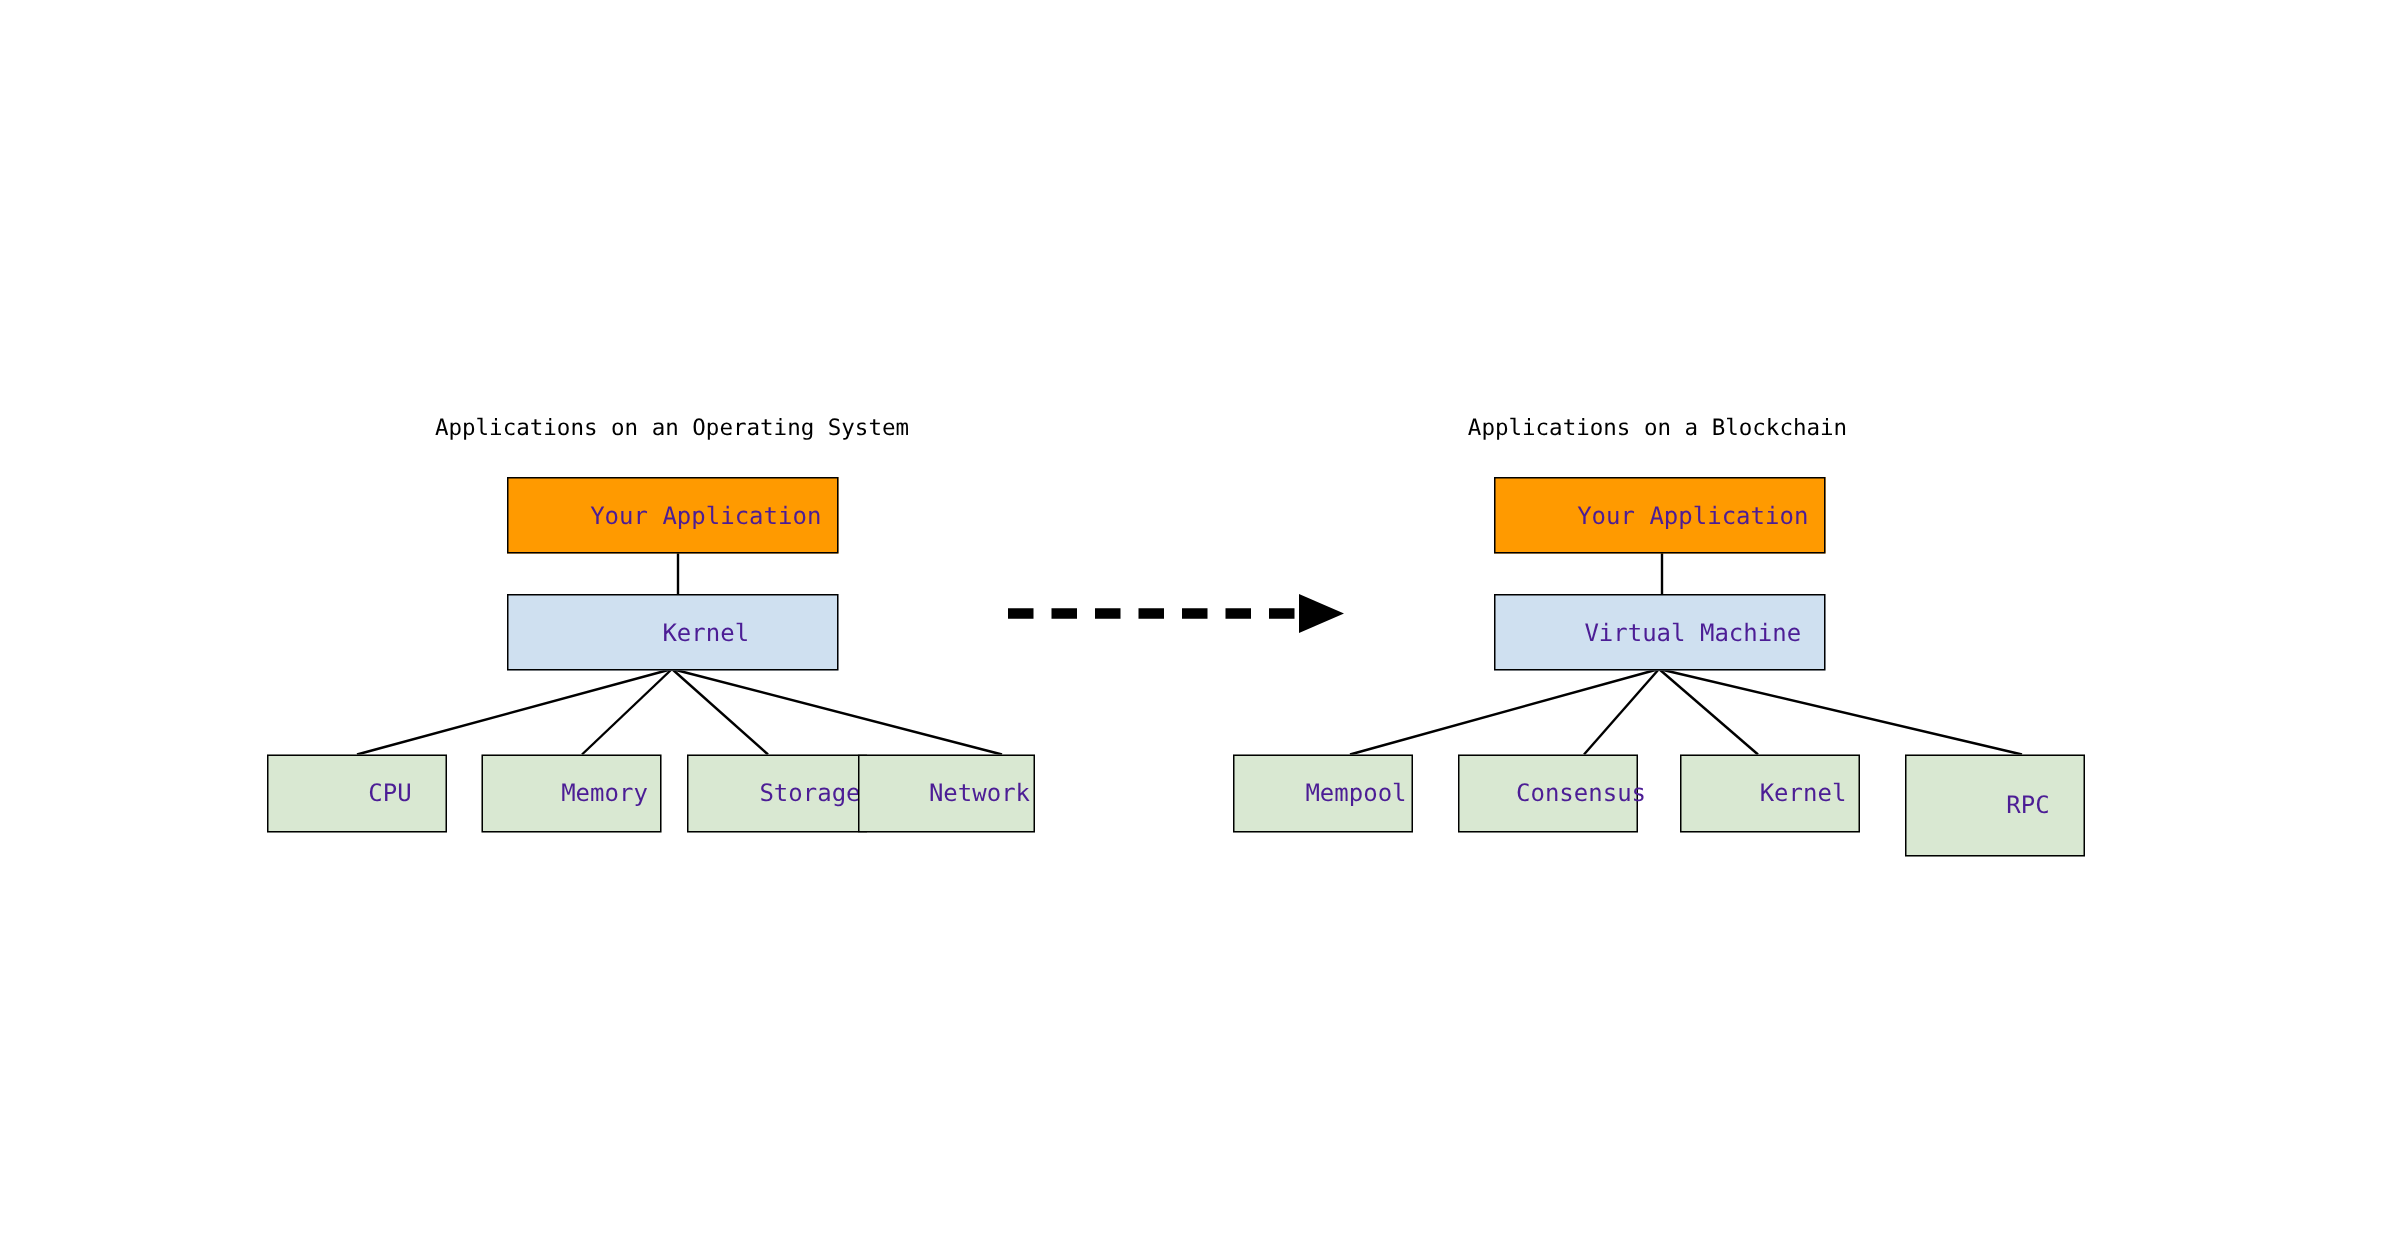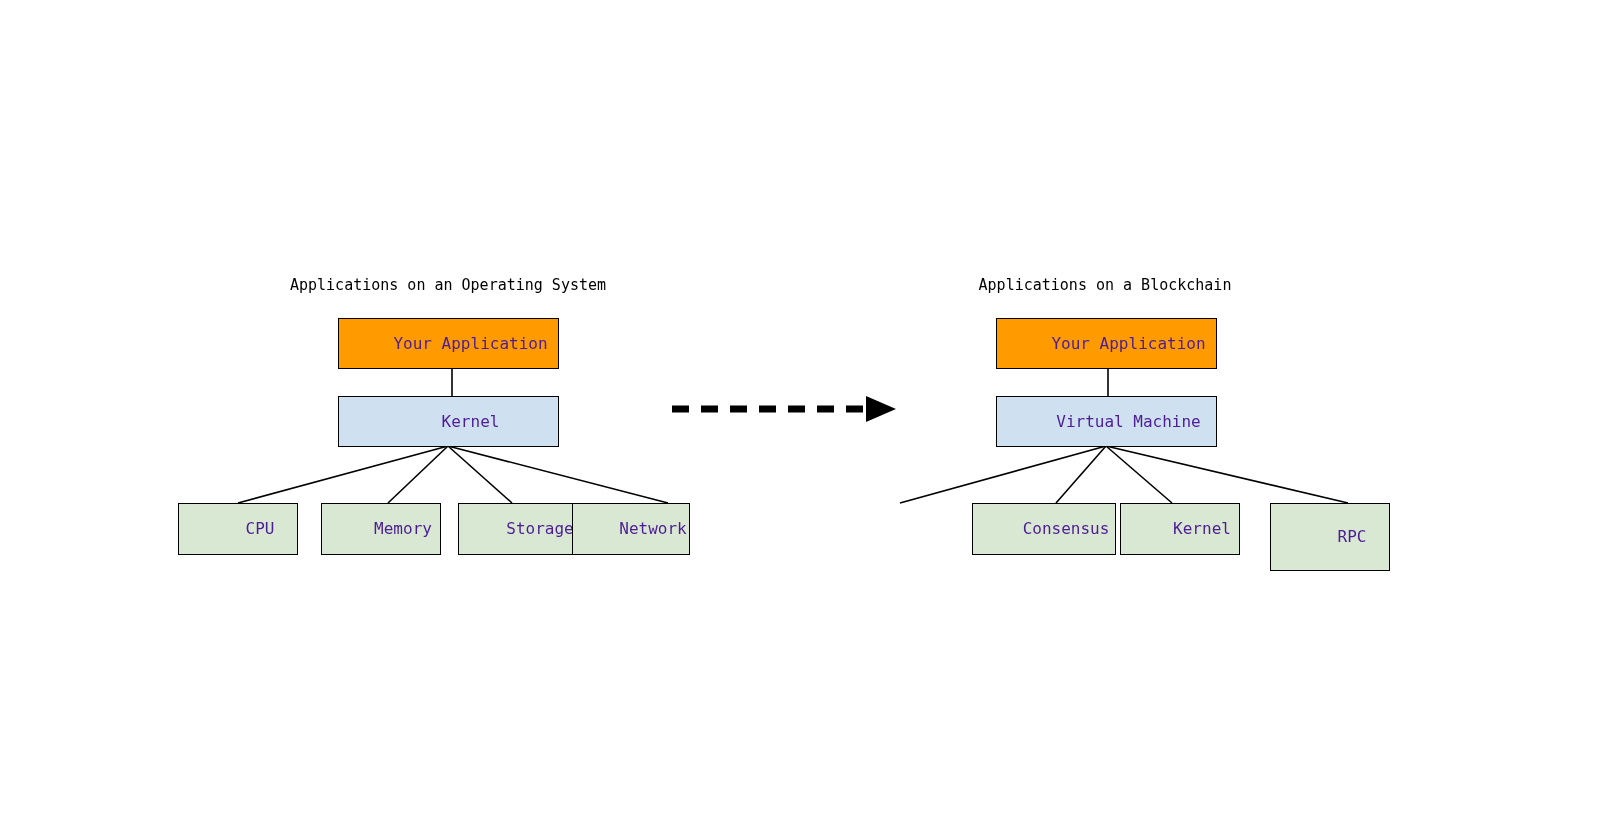--- a/index.html
+++ b/index.html
@@ -97,20 +97,21 @@
   <div class="node res" style="left:458px; top:503px; width:120px; height:52px;">Storage</div>
 
   <div class="node res" style="left:572px; top:503px; width:118px; height:52px;">Network</div>
 
   <div class="panel-title" style="left:955px; top:276px; width:300px;">Applications on a Blockchain</div>
 
   <div class="node app" style="left:996px; top:318px; width:221px; height:51px;">Your Application</div>
 
   <div class="node vm" style="left:996px; top:396px; width:221px; height:51px;">Virtual Machine</div>
 
+  <div class="node res" style="left:822px; top:503px; width:120px; height:52px;">Mempool</div>
 
-  <div class="node res" style="left:972px; top:503px; width:144px; height:52px;">Consensus</div>
+  <div class="node res" style="left:972px; top:503px; width:120px; height:52px;">Consensus</div>
 
   <div class="node res" style="left:1120px; top:503px; width:120px; height:52px;">Kernel</div>
 
   <div class="node res" style="left:1270px; top:503px; width:120px; height:68px;">RPC</div>
 
 </div>
 
 </body></html>

